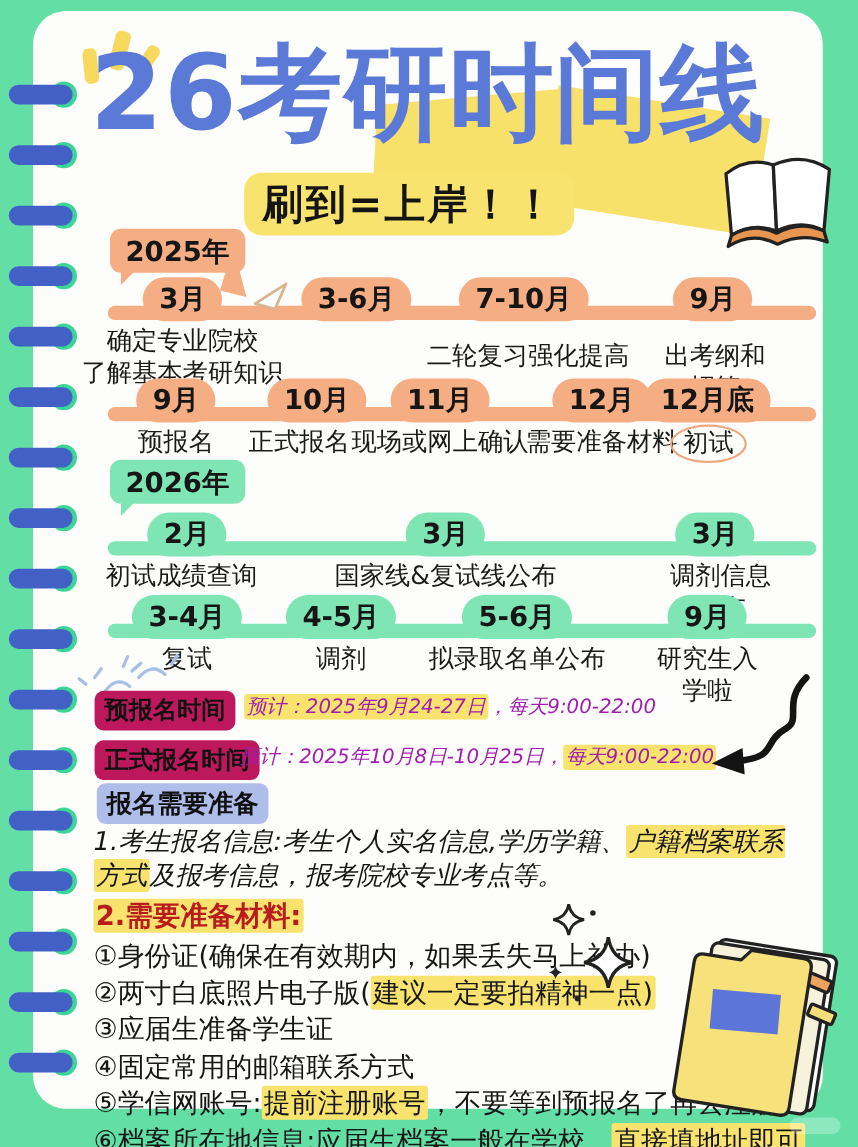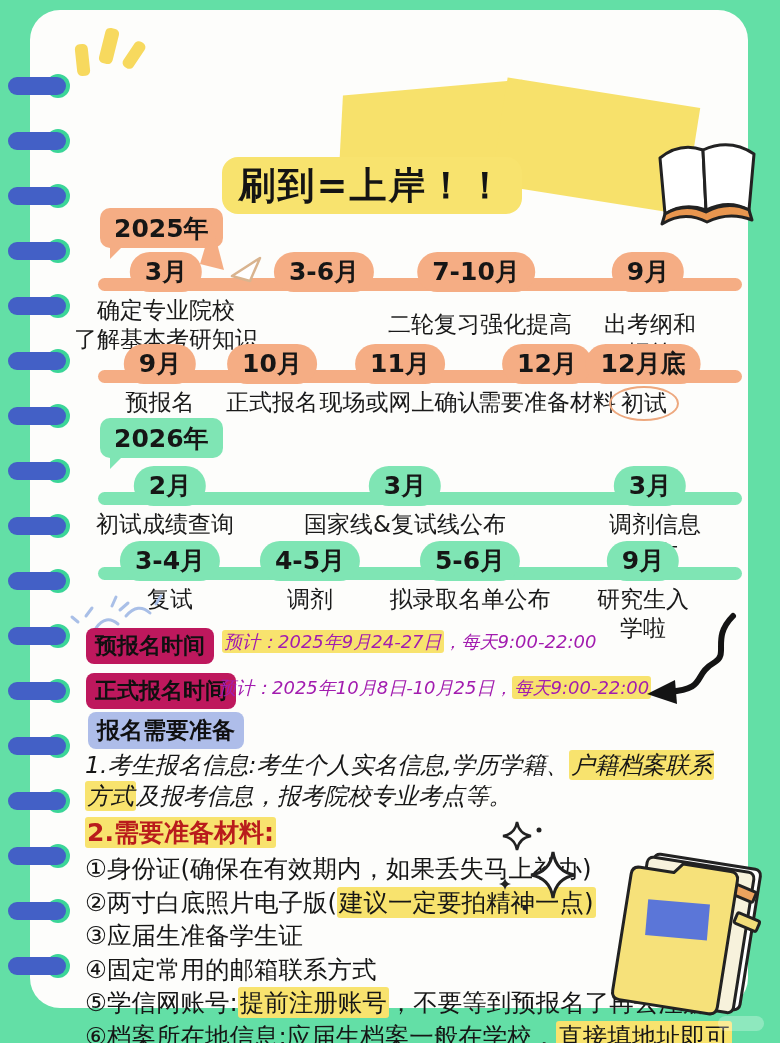--- a/index.html
+++ b/index.html
@@ -87,20 +87,21 @@
   <div class="binding" style="top:847px"></div>
   <div class="binding" style="top:902px"></div>
   <div class="binding" style="top:957px"></div>
 
   <div class="dash dash1"></div>
   <div class="dash dash2"></div>
   <div class="dash dash3"></div>
   <div class="patch patch1"></div>
   <div class="patch patch2"></div>
 
+  <div class="title">26考研时间线</div>
   <div class="subtitle">刷到=上岸！！</div>
 
   <svg class="doodle" style="left:648px;top:136px;width:118px;height:108px" viewBox="0 0 118 108">
     <path d="M12 22 L17 78 Q36 66 58 74 L55 14 Q32 6 12 22 Z" fill="#fff" stroke="#222" stroke-width="3" stroke-linejoin="round"></path>
     <path d="M106 18 L101 74 Q81 63 58 74 L55 14 Q82 2 106 18 Z" fill="#fff" stroke="#222" stroke-width="3" stroke-linejoin="round"></path>
     <path d="M17 78 Q37 66 58 76 Q80 64 101 74 L104 84 Q81 75 59 86 Q36 74 14 88 Z" fill="#e8964f" stroke="#222" stroke-width="3" stroke-linejoin="round"></path>
   </svg>
 
   <div class="year year-2025">2025年</div>
   <svg class="doodle" style="left:190px;top:218px;width:75px;height:70px" viewBox="0 0 75 70">
@@ -116,21 +117,21 @@
     <div class="tl-pill" style="left:618px;top:0">9月</div>
     <div class="tl-label" style="left:136px;top:44px">确定专业院校
 了解基本考研知识</div>
     <div class="tl-label" style="left:450px;top:58px">二轮复习强化提高</div>
     <div class="tl-label" style="left:620px;top:58px">出考纲和招简</div>
   </div>
 
   <div class="tl tl-orange" style="top:344px">
     <div class="tl-bar" style="top:26px"></div>
     <div class="tl-pill" style="left:130px;top:0">9月</div>
-    <div class="tl-pill" style="left:242px;top:0">10月</div>
+    <div class="tl-pill" style="left:258px;top:0">10月</div>
     <div class="tl-pill" style="left:370px;top:0">11月</div>
     <div class="tl-pill" style="left:517px;top:0">12月</div>
     <div class="tl-pill" style="left:613px;top:0">12月底</div>
     <div class="tl-label" style="left:130px;top:44px">预报名</div>
     <div class="tl-label" style="left:242px;top:44px">正式报名</div>
     <div class="tl-label" style="left:370px;top:44px">现场或网上确认</div>
     <div class="tl-label" style="left:517px;top:44px">需要准备材料</div>
     <div class="tl-label" style="left:614px;top:42px"><span class="circled">初试</span></div>
   </div>
 

